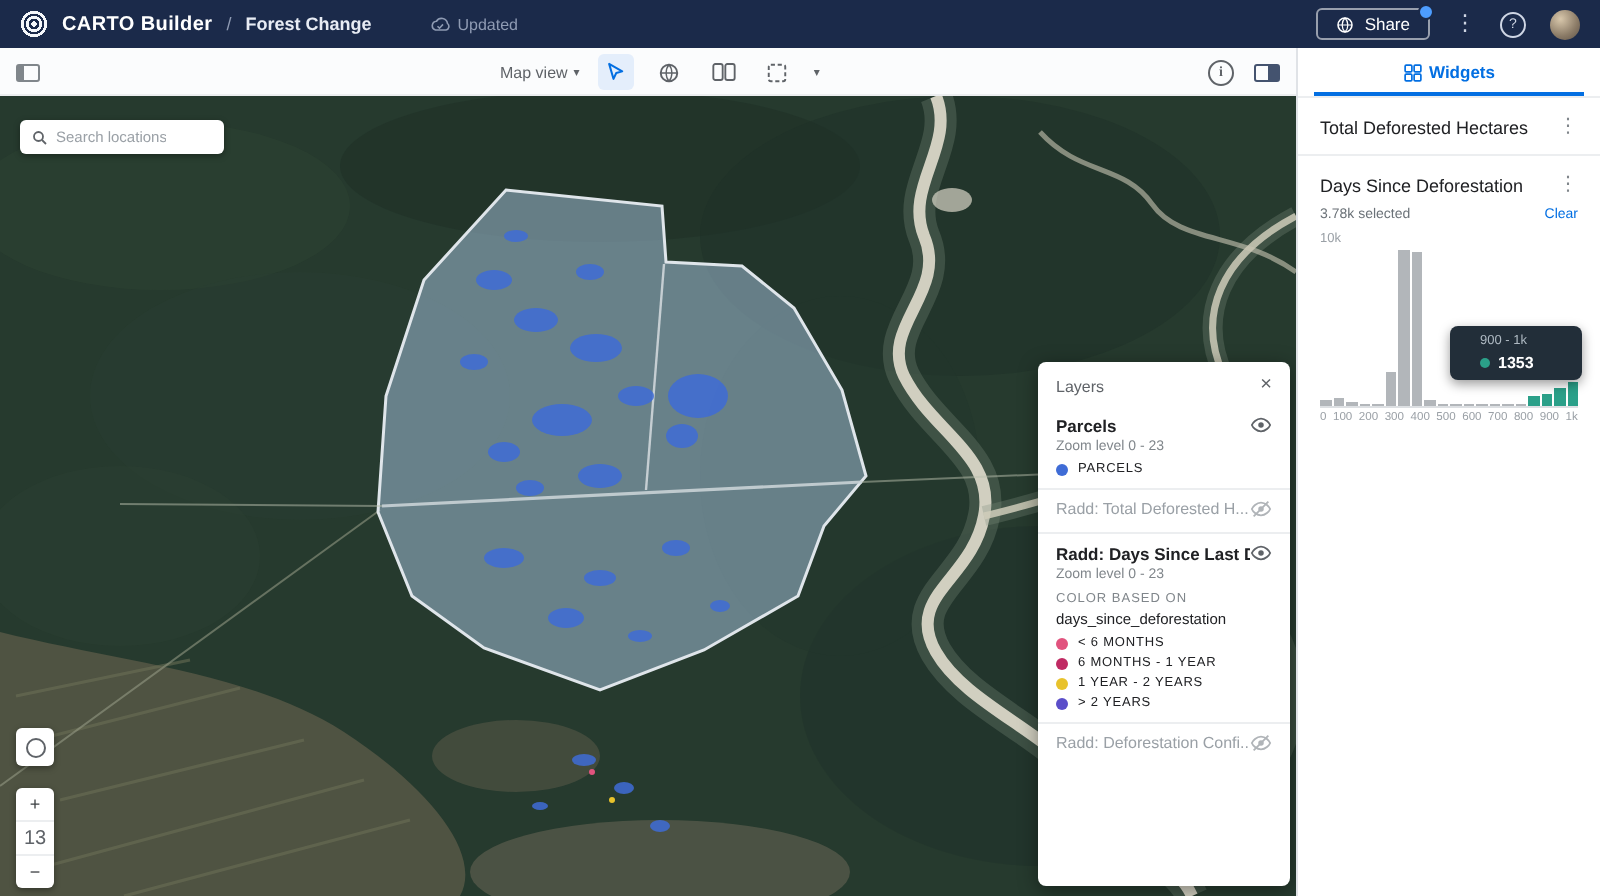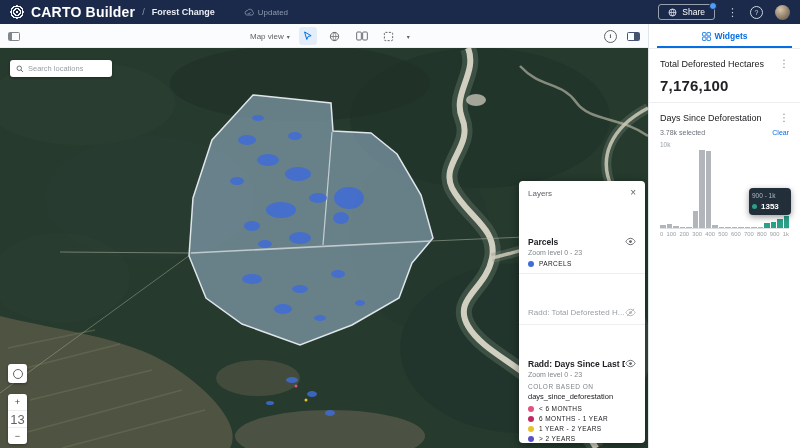--- a/index.html
+++ b/index.html
@@ -2,21 +2,21 @@
 <html><head>
 <meta charset="utf-8">
 <style>
   html,body{margin:0;padding:0;}
   body{width:800px;height:448px;overflow:hidden;font-family:"Liberation Sans",sans-serif;background:#fff;
        -webkit-font-smoothing:antialiased;}
   
   .topbar{height:24px;background:#1b2a4a;display:flex;align-items:center;padding:0 10px;gap:7px;box-sizing:border-box;}
   .logo{width:14px;height:14px;border-radius:50%;flex:0 0 auto;
         background:repeating-radial-gradient(circle at 50% 50%, #f5f7fa 0 1.4px, #1b2a4a 1.4px 2.6px);}
-  .brand{color:#fff;font-size:14px;font-weight:bold;letter-spacing:.2px;}
+  .brand{color:#fff;font-size:10px;font-weight:bold;letter-spacing:.2px;}
   .crumb-sep{color:#8f9bb3;font-size:9px;}
   .doc-title{color:#e8ecf4;font-size:9px;font-weight:bold;}
   .updated{display:flex;align-items:center;gap:4px;margin-left:22px;color:#8f9bb3;font-size:8px;}
   .tb-right{margin-left:auto;display:flex;align-items:center;gap:12px;}
   .share-btn{position:relative;display:flex;align-items:center;gap:5px;border:1px solid rgba(255,255,255,.55);
              border-radius:3px;padding:2px 9px;color:#fff;font-size:8.5px;cursor:pointer;background:transparent;}
   .share-dot{position:absolute;top:-3px;right:-3px;width:6px;height:6px;border-radius:50%;background:#4d9dff;border:1px solid #1b2a4a;}
   .kebab{color:#cfd6e4;font-size:11px;line-height:1;cursor:pointer;}
   .help-circ{width:11px;height:11px;border-radius:50%;border:1px solid #cfd6e4;color:#cfd6e4;font-size:7px;
              display:flex;align-items:center;justify-content:center;cursor:pointer;}
@@ -47,28 +47,28 @@
   .search-box{position:absolute;left:10px;top:12px;width:102px;height:17px;background:#fff;border-radius:3px;
               box-shadow:0 1px 3px rgba(0,0,0,.35);display:flex;align-items:center;gap:4px;padding:0 6px;box-sizing:border-box;cursor:text;}
   .search-box span{color:#9aa0a6;font-size:7.5px;white-space:nowrap;overflow:hidden;}
   .locate-btn{position:absolute;left:8px;top:316px;width:19px;height:19px;background:#fff;border-radius:3px;
               box-shadow:0 1px 3px rgba(0,0,0,.35);display:flex;align-items:center;justify-content:center;cursor:pointer;}
   .locate-ring{width:8px;height:8px;border:1.5px solid #5f6368;border-radius:50%;}
   .zoom-ctl{position:absolute;left:8px;top:346px;width:19px;background:#fff;border-radius:3px;
             box-shadow:0 1px 3px rgba(0,0,0,.35);display:flex;flex-direction:column;align-items:stretch;overflow:hidden;}
   .zoom-ctl>div{height:16px;display:flex;align-items:center;justify-content:center;font-size:9px;color:#3c4043;}
   .zoom-ctl .zbtn{cursor:pointer;}
-  .zoom-ctl .zlevel{font-size:13px;color:#5f6368;border-top:1px solid #eceef0;border-bottom:1px solid #eceef0;}
+  .zoom-ctl .zlevel{font-size:10px;color:#5f6368;border-top:1px solid #eceef0;border-bottom:1px solid #eceef0;}
   
   .layers-panel{position:absolute;left:519px;top:133px;width:126px;height:262px;background:#fff;border-radius:4px;
                 box-shadow:0 2px 10px rgba(0,0,0,.4);box-sizing:border-box;overflow:hidden;font-size:9px;}
   .lp-header{display:flex;align-items:center;justify-content:space-between;padding:7px 9px 5px;}
   .lp-title{color:#5f6368;font-size:8px;}
   .lp-close{color:#5f6368;font-size:10px;line-height:1;cursor:pointer;}
-  .lp-sec{padding:4px 9px 6px;margin-top:29px;}
+  .lp-sec{padding:4px 9px 6px;}
   .lp-row{display:flex;align-items:center;justify-content:space-between;}
   .lp-name{color:#202124;font-size:8.5px;font-weight:bold;white-space:nowrap;overflow:hidden;}
   .lp-name.dim{color:#9aa0a6;font-weight:normal;font-size:8px;}
   .lp-zoom{color:#80868b;font-size:7px;margin-top:2px;}
   .lp-caps{color:#80868b;font-size:6.5px;letter-spacing:.5px;margin-top:5px;}
   .lp-field{color:#202124;font-size:7.5px;margin-top:2px;}
   .lp-legend{margin-top:4px;display:flex;flex-direction:column;gap:3px;}
   .lg-row{display:flex;align-items:center;gap:5px;}
   .lg-dot{width:6px;height:6px;border-radius:50%;flex:0 0 auto;}
   .lg-label{color:#202124;font-size:6.5px;letter-spacing:.4px;}
@@ -90,21 +90,21 @@
   .sel-row{display:flex;align-items:center;justify-content:space-between;margin-top:6px;}
   .sel-txt{font-size:7px;color:#6b7278;}
   .clear-link{font-size:7px;color:#036fe2;cursor:pointer;}
   .chart{position:relative;margin-top:12px;}
   .ymax{position:absolute;top:-7px;left:0;font-size:6.5px;color:#9aa0a6;}
   .bars{height:80px;display:flex;align-items:flex-end;gap:1px;border-bottom:1px solid #dde0e3;}
   .bar{flex:1;background:#b2b6ba;min-height:1px;cursor:pointer;}
   .bar.sel{background:#2ba089;}
   .xaxis{display:flex;justify-content:space-between;margin-top:2px;}
   .xaxis span{font-size:5.8px;color:#9aa0a6;}
-  .tooltip{position:absolute;right:-2px;bottom:22px;background:#222e39;border-radius:4px;padding:4px 3px;
+  .tooltip{position:absolute;right:-2px;bottom:22px;background:#222e39;border-radius:4px;padding:4px 15px;
            box-shadow:0 2px 6px rgba(0,0,0,.4);min-width:36px;}
   .tt-range{color:#aeb9c2;font-size:6.5px;white-space:nowrap;}
   .tt-val{display:flex;align-items:center;gap:4px;margin-top:3px;}
   .tt-dot{width:5px;height:5px;border-radius:50%;background:#2ba089;}
   .tt-num{color:#fff;font-size:8px;font-weight:bold;}
   .icn{display:flex;align-items:center;}
 </style>
 </head>
 <body>
 
@@ -382,21 +382,20 @@
         </span>
         <span>Widgets</span>
       </div>
     </div>
 
     <div class="widget">
       <div class="w-head">
         <span class="w-title">Total Deforested Hectares</span>
         <span class="w-kebab">⋮</span>
       </div>
-      <div class="w-value">7,176,100</div>
     </div>
     <div class="w-div"></div>
 
     <div class="widget">
       <div class="w-head">
         <span class="w-title">Days Since Deforestation</span>
         <span class="w-kebab">⋮</span>
       </div>
       <div class="sel-row">
         <span class="sel-txt">3.78k selected</span>

